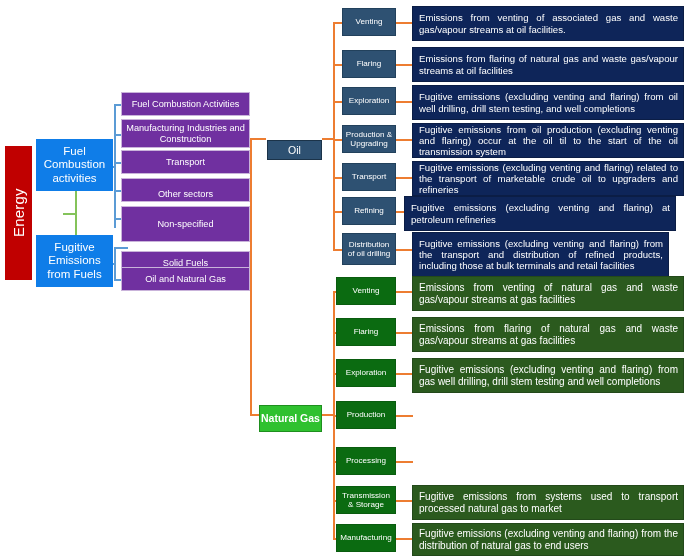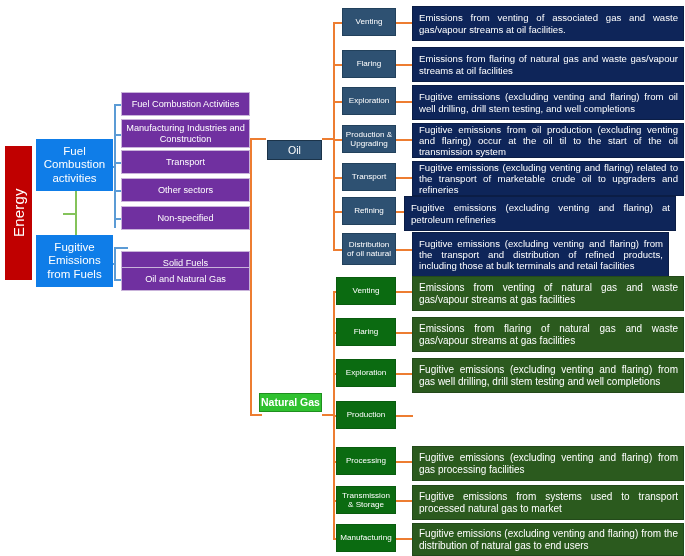--- a/index.html
+++ b/index.html
@@ -176,37 +176,37 @@
 
   <div class="box lvl2" style="left:121px;top:92px;width:129px;height:24px;">
     <span>Fuel Combustion Activities</span>
   </div>
   <div class="box lvl2" style="left:121px;top:119px;width:129px;height:29px;">
     <span>Manufacturing Industries and Construction</span>
   </div>
   <div class="box lvl2" style="left:121px;top:150px;width:129px;height:24px;">
     <span>Transport</span>
   </div>
-  <div class="box lvl2" style="left:121px;top:178px;width:129px;height:24px;">
+  <div class="box lvl2" style="left:121px;top:178px;width:129px;height:24px;align-items:flex-end;">
     <span>Other sectors</span>
   </div>
-  <div class="box lvl2" style="left:121px;top:206px;width:129px;height:24px;">
+  <div class="box lvl2" style="left:121px;top:206px;width:129px;height:36px;">
     <span>Non-specified</span>
   </div>
   <div class="box lvl2" style="left:121px;top:235px;width:129px;height:24px;margin-top:16px;">
     <span>Solid Fuels</span>
   </div>
   <div class="box lvl2" style="left:121px;top:267px;width:129px;height:24px;">
     <span>Oil and Natural Gas</span>
   </div>
 
   <div class="box node-oil" style="left:267px;top:128px;width:55px;height:20px;margin-top:12px;">
     <span>Oil</span>
   </div>
-  <div class="box node-gas" style="left:259px;top:393px;width:63px;height:19px;justify-content:center;">
+  <div class="box node-gas" style="left:259px;top:405px;width:63px;height:27px;justify-content:center;">
     <span>Natural Gas</span>
   </div>
 
   <div class="box leaf-oil" style="left:342px;top:8px;width:54px;height:28px;">
     <span>Venting</span>
   </div>
   <div class="box leaf-oil" style="left:342px;top:50px;width:54px;height:28px;">
     <span>Flaring</span>
   </div>
   <div class="box leaf-oil" style="left:342px;top:87px;width:54px;height:28px;">
@@ -215,21 +215,21 @@
   <div class="box leaf-oil" style="left:342px;top:125px;width:54px;height:28px;">
     <span>Production &amp; Upgrading</span>
   </div>
   <div class="box leaf-oil" style="left:342px;top:163px;width:54px;height:28px;">
     <span>Transport</span>
   </div>
   <div class="box leaf-oil" style="left:342px;top:197px;width:54px;height:28px;">
     <span>Refining</span>
   </div>
   <div class="box leaf-oil" style="left:342px;top:233px;width:54px;height:32px;">
-    <span>Distribution of oil natural</span>
+    <span>Distribution of oil drilling</span>
   </div>
 
   <div class="desc desc-oil" style="left:412px;top:6px;width:272px;height:35px;">
     <span>Emissions from venting of associated gas and waste gas/vapour streams at oil facilities.</span>
   </div>
   <div class="desc desc-oil" style="left:412px;top:47px;width:272px;height:35px;">
     <span>Emissions from flaring of natural gas and waste gas/vapour streams at oil facilities</span>
   </div>
   <div class="desc desc-oil" style="left:412px;top:85px;width:272px;height:35px;">
     <span>Fugitive emissions (excluding venting and flaring) from oil well drilling, drill stem testing, and well completions</span>
@@ -271,23 +271,20 @@
 
   <div class="desc desc-gas" style="left:412px;top:276px;width:272px;height:35px;">
     <span>Emissions from venting of natural gas and waste gas/vapour streams at gas facilities</span>
   </div>
   <div class="desc desc-gas" style="left:412px;top:317px;width:272px;height:35px;">
     <span>Emissions from flaring of natural gas and waste gas/vapour streams at gas facilities</span>
   </div>
   <div class="desc desc-gas" style="left:412px;top:358px;width:272px;height:35px;">
     <span>Fugitive emissions (excluding venting and flaring) from gas well drilling, drill stem testing and well completions</span>
   </div>
-  <div class="desc desc-gas" style="left:412px;top:446px;width:272px;height:35px;">
-    <span>Fugitive emissions (excluding venting and flaring) from gas processing facilities</span>
-  </div>
   <div class="desc desc-gas" style="left:412px;top:485px;width:272px;height:35px;">
     <span>Fugitive emissions from systems used to transport processed natural gas to market</span>
   </div>
   <div class="desc desc-gas" style="left:412px;top:523px;width:272px;height:33px;">
     <span>Fugitive emissions (excluding venting and flaring) from the distribution of natural gas to end users</span>
   </div>
 
 </div>
 
 </body></html>

